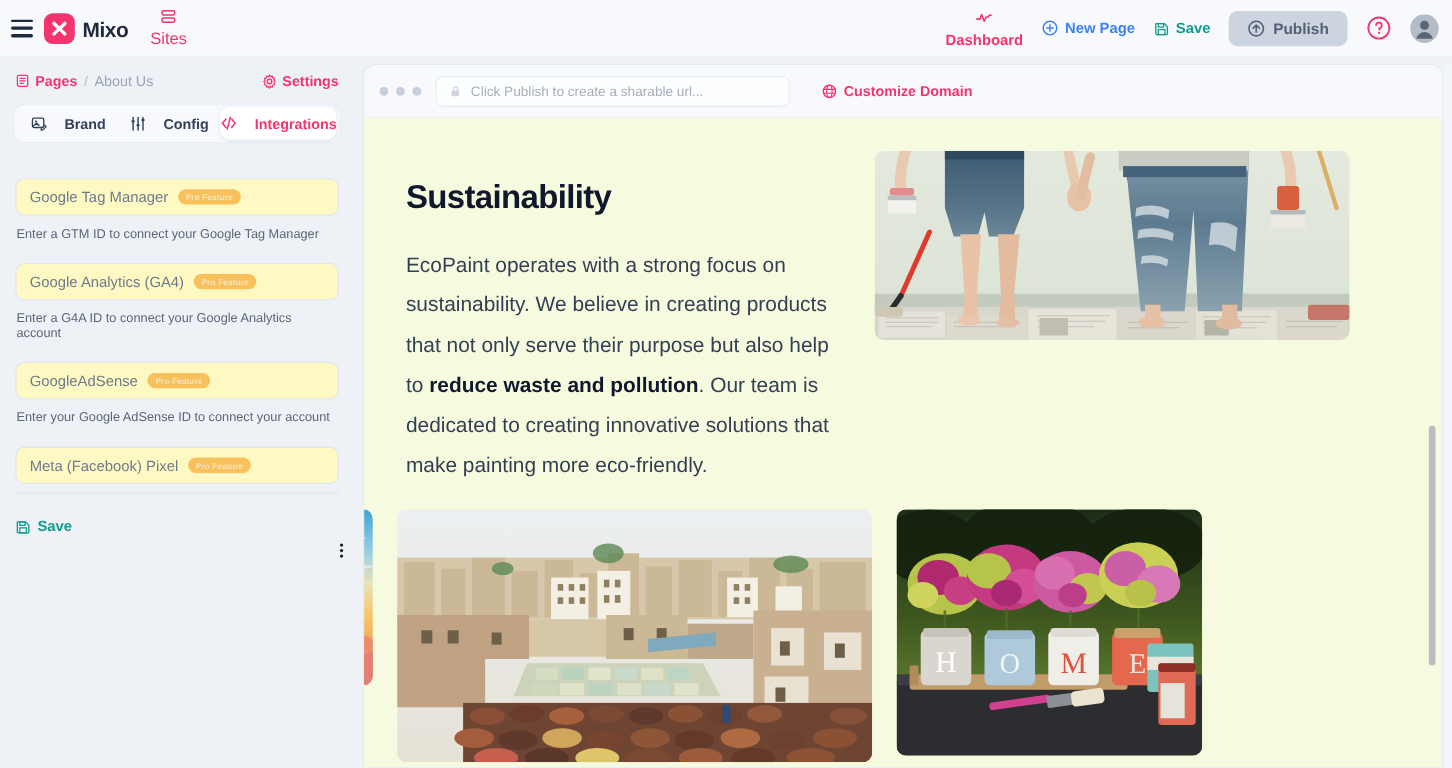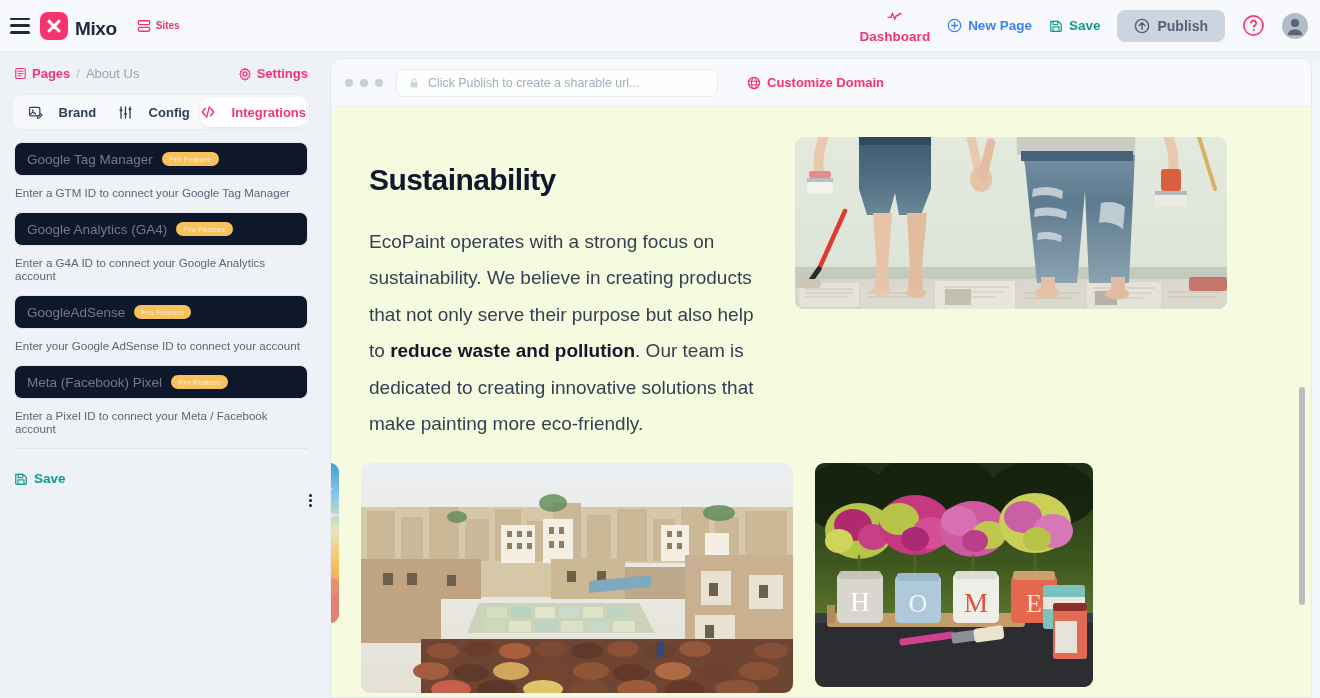--- a/index.html
+++ b/index.html
@@ -32,22 +32,23 @@
   .logo-mark {
     width: 28px; height: 28px; border-radius: 8px;
     background: #f4346e;
     display: flex; align-items: center; justify-content: center;
   }
   .logo-text {
     font-size: 19px; font-weight: bold; color: #1f2a3d; letter-spacing: -0.4px;
   }
   .sites-link {
     display: flex; align-items: center; gap: 5px;
-    margin-left: 20px; color: #f4346e; font-size: 10px; font-weight: bold;
+    margin-left: 20px; color: #f4346e; font-size: 15px; font-weight: normal;
     cursor: pointer;
+    flex-direction: column;
   }
 
   .topbar-right {
     margin-left: auto; display: flex; align-items: center; gap: 17px;
     padding-right: 12px;
   }
   .tb-item { display: flex; align-items: center; gap: 6px; font-size: 13.5px; font-weight: bold; cursor: pointer; }
   .tb-dash { color: #f4346e; flex-direction: column; }
   .tb-new  { color: #3b82f6; }
   .tb-save { color: #0f9b8e; }
@@ -89,24 +90,25 @@
     font-size: 13px; font-weight: bold; color: #31405a;
     border-radius: 9px; cursor: pointer;
   }
   .tab.active {
     background: #ffffff; color: #f4346e;
     box-shadow: 0 1px 3px rgba(40,60,90,0.13);
   }
 
   .form-area { padding: 12px 14px 0 14px; }
   .field {
-    height: 34px; background: #0f172a;
+    height: 34px; background: #fef9c3;
     border: 1px solid #dfe5ee; border-radius: 8px;
     display: flex; align-items: center; padding: 0 12px; gap: 9px;
     cursor: text;
+    margin-top: 20px;
   }
   .field-label { font-size: 13.5px; color: #6f7b8d; white-space: nowrap; }
   .pro-badge {
     background: #f8c15b; color: #f5e3bc;
     font-size: 7.5px; font-weight: bold;
     padding: 2.5px 7px; border-radius: 9px; white-space: nowrap;
     letter-spacing: 0.1px;
   }
   .hint { font-size: 11.6px; color: #5b6677; margin: 10px 0 13px 1px; }
 
@@ -339,21 +341,20 @@
     <div class="field">
       <span class="field-label">GoogleAdSense</span>
       <span class="pro-badge">Pro Feature</span>
     </div>
     <div class="hint">Enter your Google AdSense ID to connect your account</div>
 
     <div class="field">
       <span class="field-label">Meta (Facebook) Pixel</span>
       <span class="pro-badge">Pro Feature</span>
     </div>
-    <div class="hint">Enter a Pixel ID to connect your Meta / Facebook account</div>
   </div>
 
   <div class="sb-divider"></div>
 
   <div class="dots-v">
     <i></i>
       <i></i>
       <i></i>
   </div>
 

